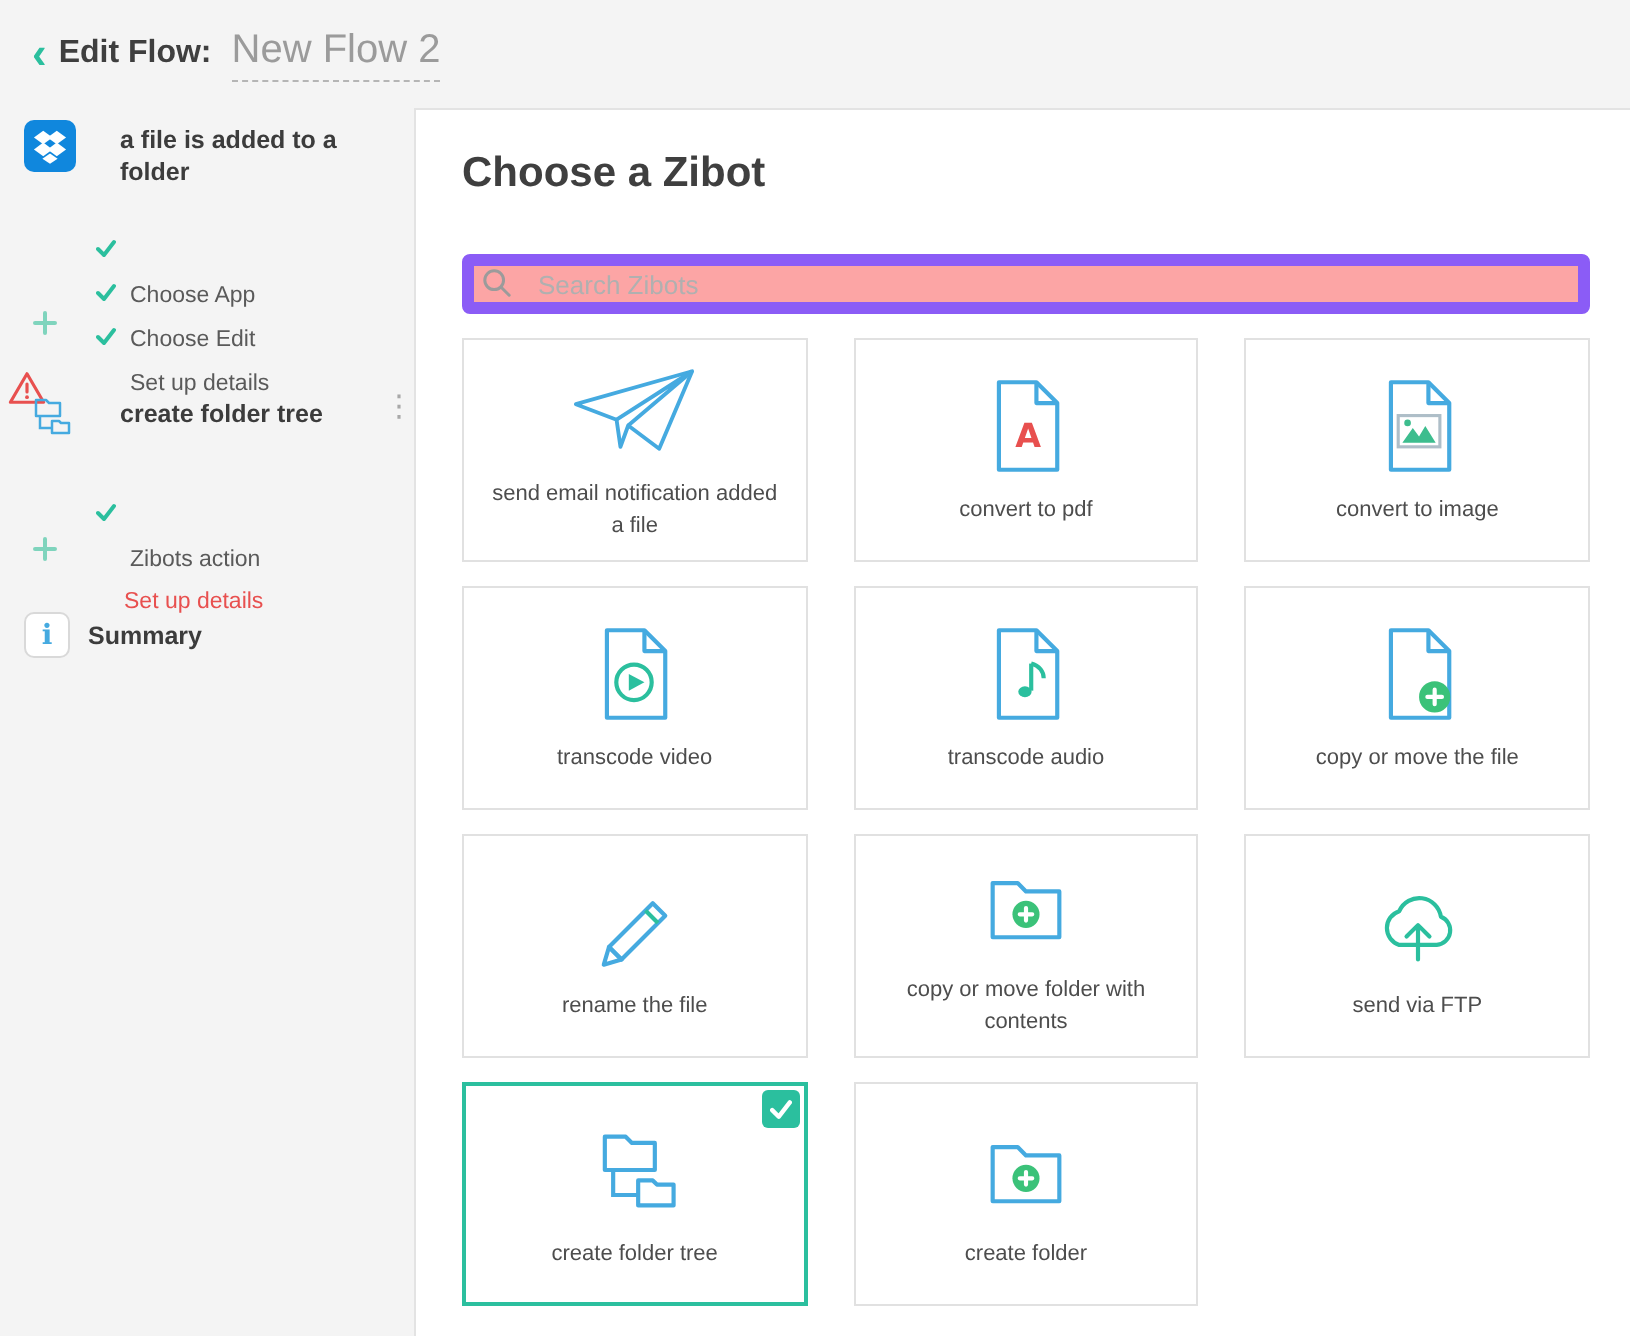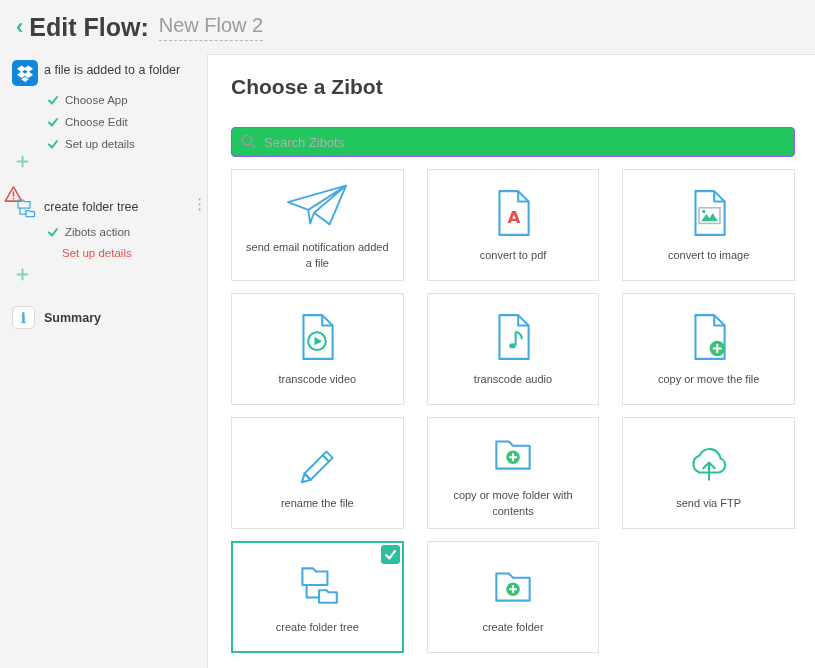--- a/index.html
+++ b/index.html
@@ -3,45 +3,45 @@
 <meta charset="utf-8">
 <style>
   * { margin:0; padding:0; box-sizing:border-box; }
   html,body { width:815px; height:668px; }
   body { font-family:"Liberation Sans", sans-serif; background:#f4f4f4; overflow:hidden; }
   #app { position:relative; width:815px; height:668px; background:#f4f4f4; }
 
   
   .header { position:absolute; top:0; left:0; right:0; height:54px; padding:13px 16px; display:flex; align-items:center; }
   .back-chevron { color:#2bbf9e; font-size:22px; font-weight:bold; margin-right:6px; cursor:pointer; line-height:1; }
-  .header-title { font-size:25px; font-weight:bold; color:#3f3f3f; }
+  .header-title { font-size:16px; font-weight:bold; color:#3f3f3f; }
   .flow-name { font-size:20px; color:#9b9b9b; margin-left:10px; border-bottom:1px dashed #b5b5b5; padding-bottom:3px; cursor:pointer; }
 
   
   .sidebar { position:absolute; top:54px; left:0; width:207px; bottom:0; }
   .step-icon { position:absolute; z-index:1; }
   .dropbox-box { left:12px; top:6px; width:26px; height:26px; background:#1087dd; border-radius:5px; display:flex; align-items:center; justify-content:center; }
-  .step-title { position:absolute; left:44px; width:140px; font-size:12.5px; font-weight:normal; color:#3c3c3c; line-height:1.3; cursor:pointer; }
+  .step-title { position:absolute; left:60px; width:140px; font-size:12.5px; font-weight:bold; color:#3c3c3c; line-height:1.3; cursor:pointer; }
   .step1-title { top:8px; }
   .check-item { position:absolute; left:48px; display:flex; align-items:center; gap:7px; font-size:11.5px; color:#5a5a5a; cursor:pointer; }
-  .check-item .lbl { white-space:nowrap; }
+  .check-item .lbl { white-space:nowrap;margin-top:48px; }
   .check-item.error { color:#e8504f; left:62px; }
   .plus-btn { position:absolute; left:16px; width:13px; height:13px; cursor:pointer; }
   .warn { position:absolute; left:4px; top:131px; }
   .sidebar-folder { position:absolute; left:13px; top:142px; }
   .step2-title { top:145px; }
   .kebab { position:absolute; left:188px; top:140px; color:#a8a8a8; font-size:15px; line-height:1; cursor:pointer; padding:2px 4px; }
   .summary-icon { position:absolute; left:12px; top:252px; width:23px; height:23px; background:#fff; border:1px solid #d9d9d9; border-radius:5px; display:flex; align-items:center; justify-content:center; color:#45aae0; font-weight:bold; font-size:14px; font-family:"DejaVu Serif", serif; }
   .summary-label { position:absolute; left:44px; top:257px; font-size:12.5px; font-weight:bold; color:#3c3c3c; cursor:pointer;text-align:center; }
 
   
   .main { position:absolute; left:207px; top:54px; right:0; bottom:0; background:#fff; border-left:1px solid #e3e3e3; border-top:1px solid #e3e3e3; padding:20px 20px 16px 23px; }
   .main-title { font-size:21px; color:#3f3f3f; font-weight:bold; }
   .search-wrap { position:relative; margin-top:28px; }
-  .search-input { width:100%; height:30px; border:1px solid #8b5cf6; border-radius:4px; padding:0 10px 0 32px; font-size:13px; color:#555; outline:none; font-family:"Liberation Sans", sans-serif; background:#22c55e; }
+  .search-input { width:100%; height:30px; border:6px solid #8b5cf6; border-radius:4px; padding:0 10px 0 32px; font-size:13px; color:#555; outline:none; font-family:"Liberation Sans", sans-serif; background:#fca5a5; }
   .search-input::placeholder { color:#b0b0b0; }
   .search-icon { position:absolute; left:10px; top:7px; }
 
   .grid { margin-top:12px; display:grid; grid-template-columns:repeat(3, 1fr); gap:12px 23px; }
   .card { position:relative; background:#fff; border:1px solid #e1e1e1; height:112px; display:flex; flex-direction:column; align-items:center; justify-content:center; gap:9px; cursor:pointer; }
   .card .icon-area { height:52px; display:flex; align-items:center; justify-content:center; }
   .card .card-label { font-size:11px; color:#4d4d4d; text-align:center; line-height:1.4; padding:0 14px; }
   .card.selected { border:2px solid #2bbf9e; }
   .check-badge { position:absolute; top:2px; right:2px; width:19px; height:19px; background:#2bbf9e; border-radius:3px; display:flex; align-items:center; justify-content:center; }
 

